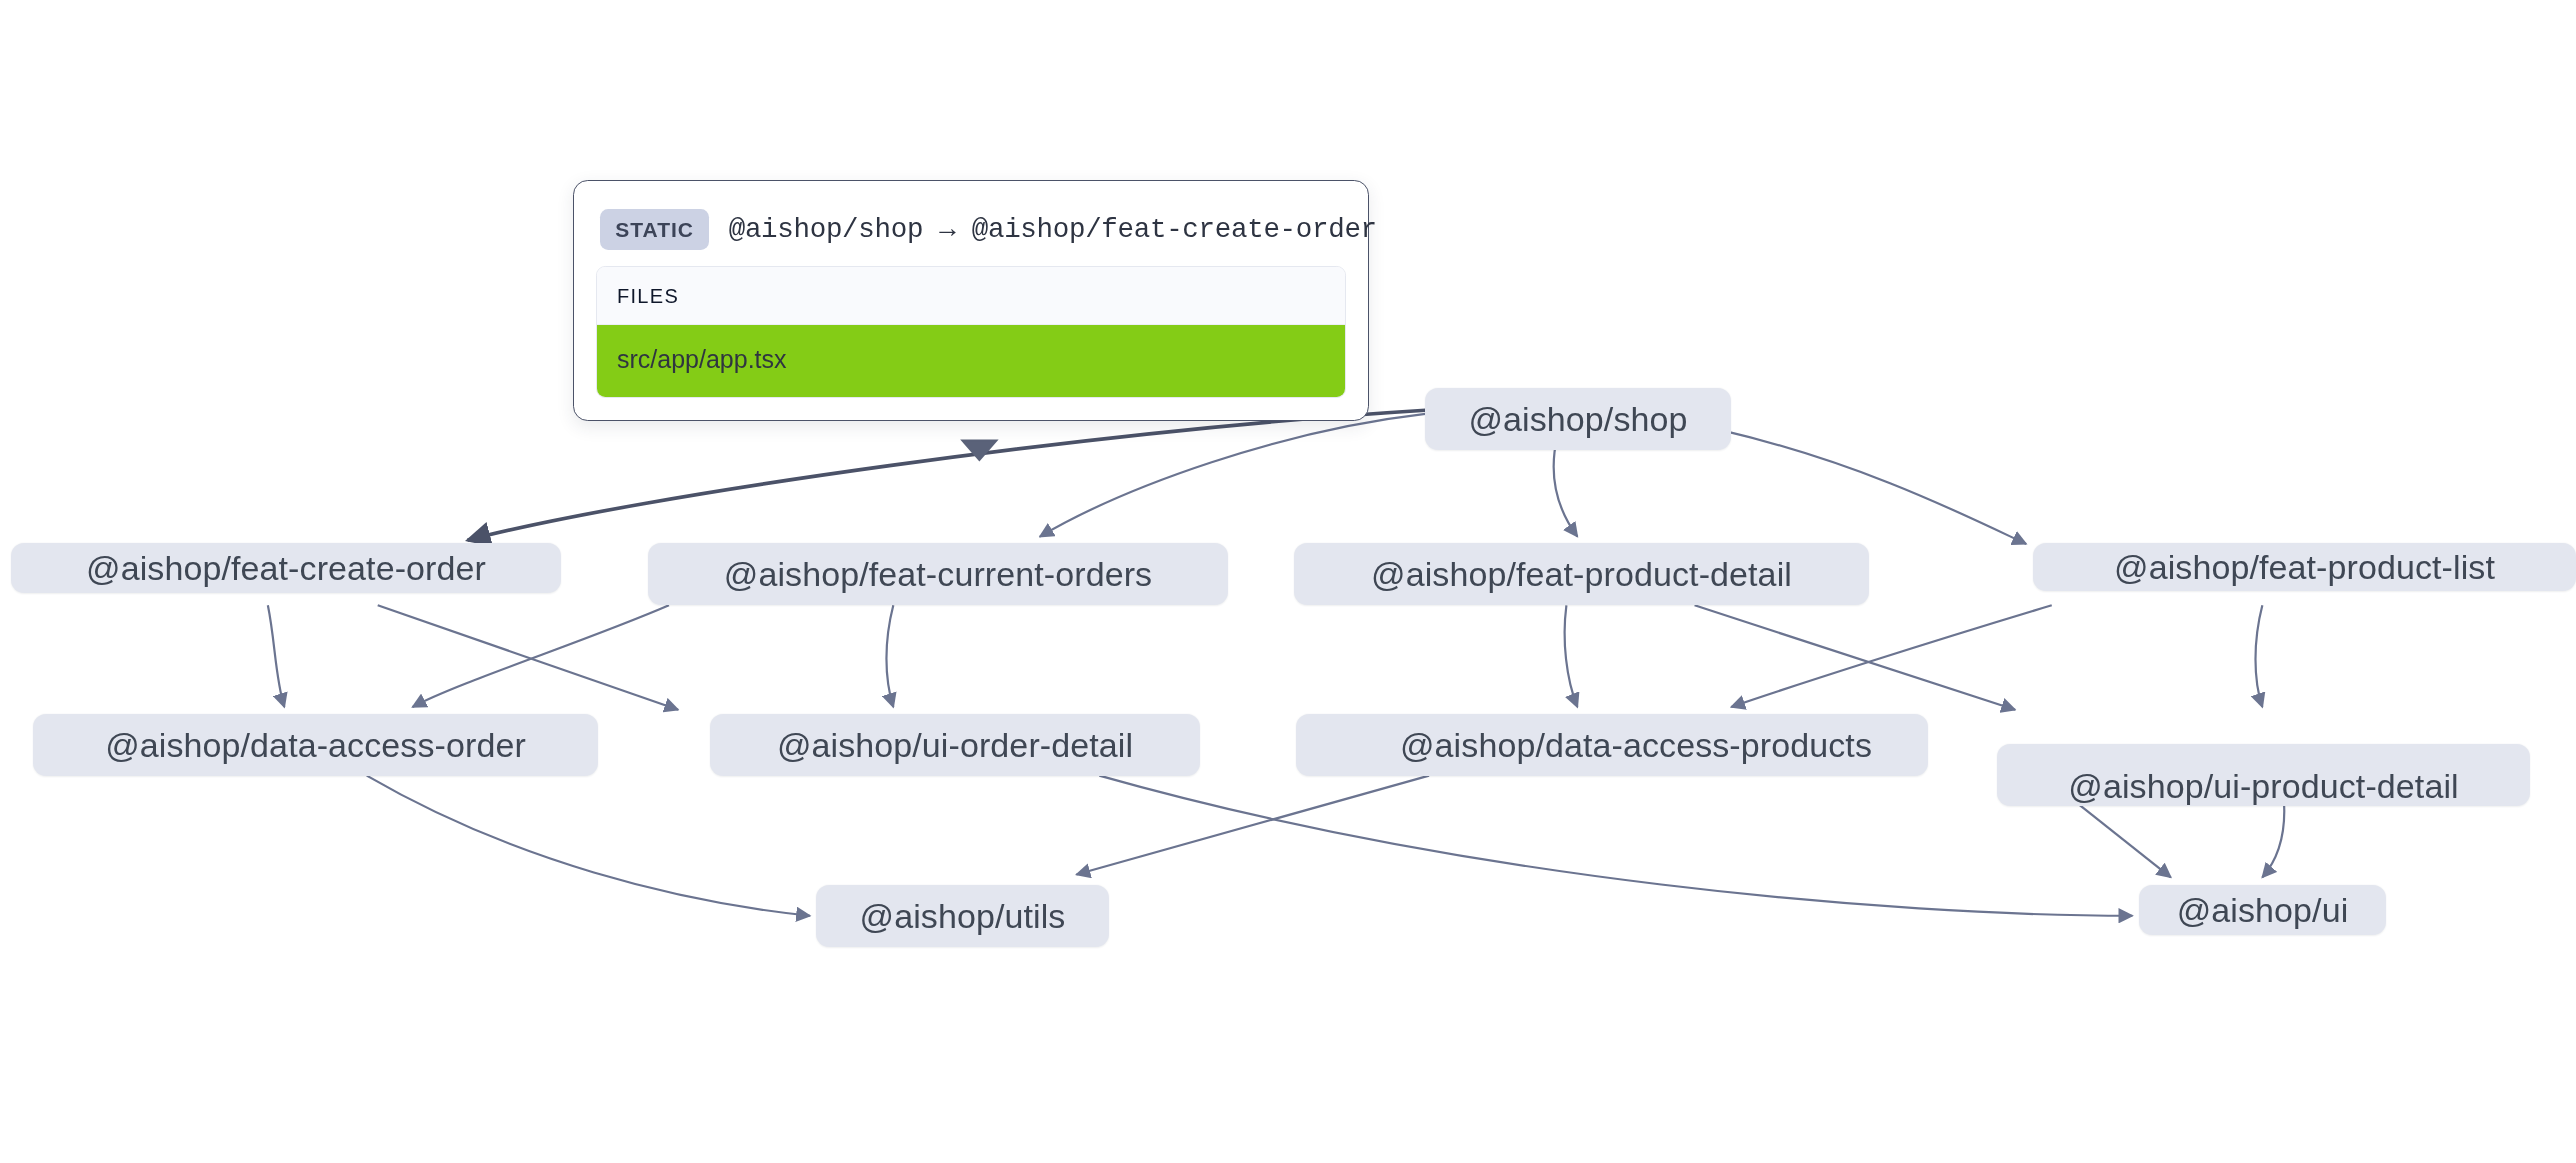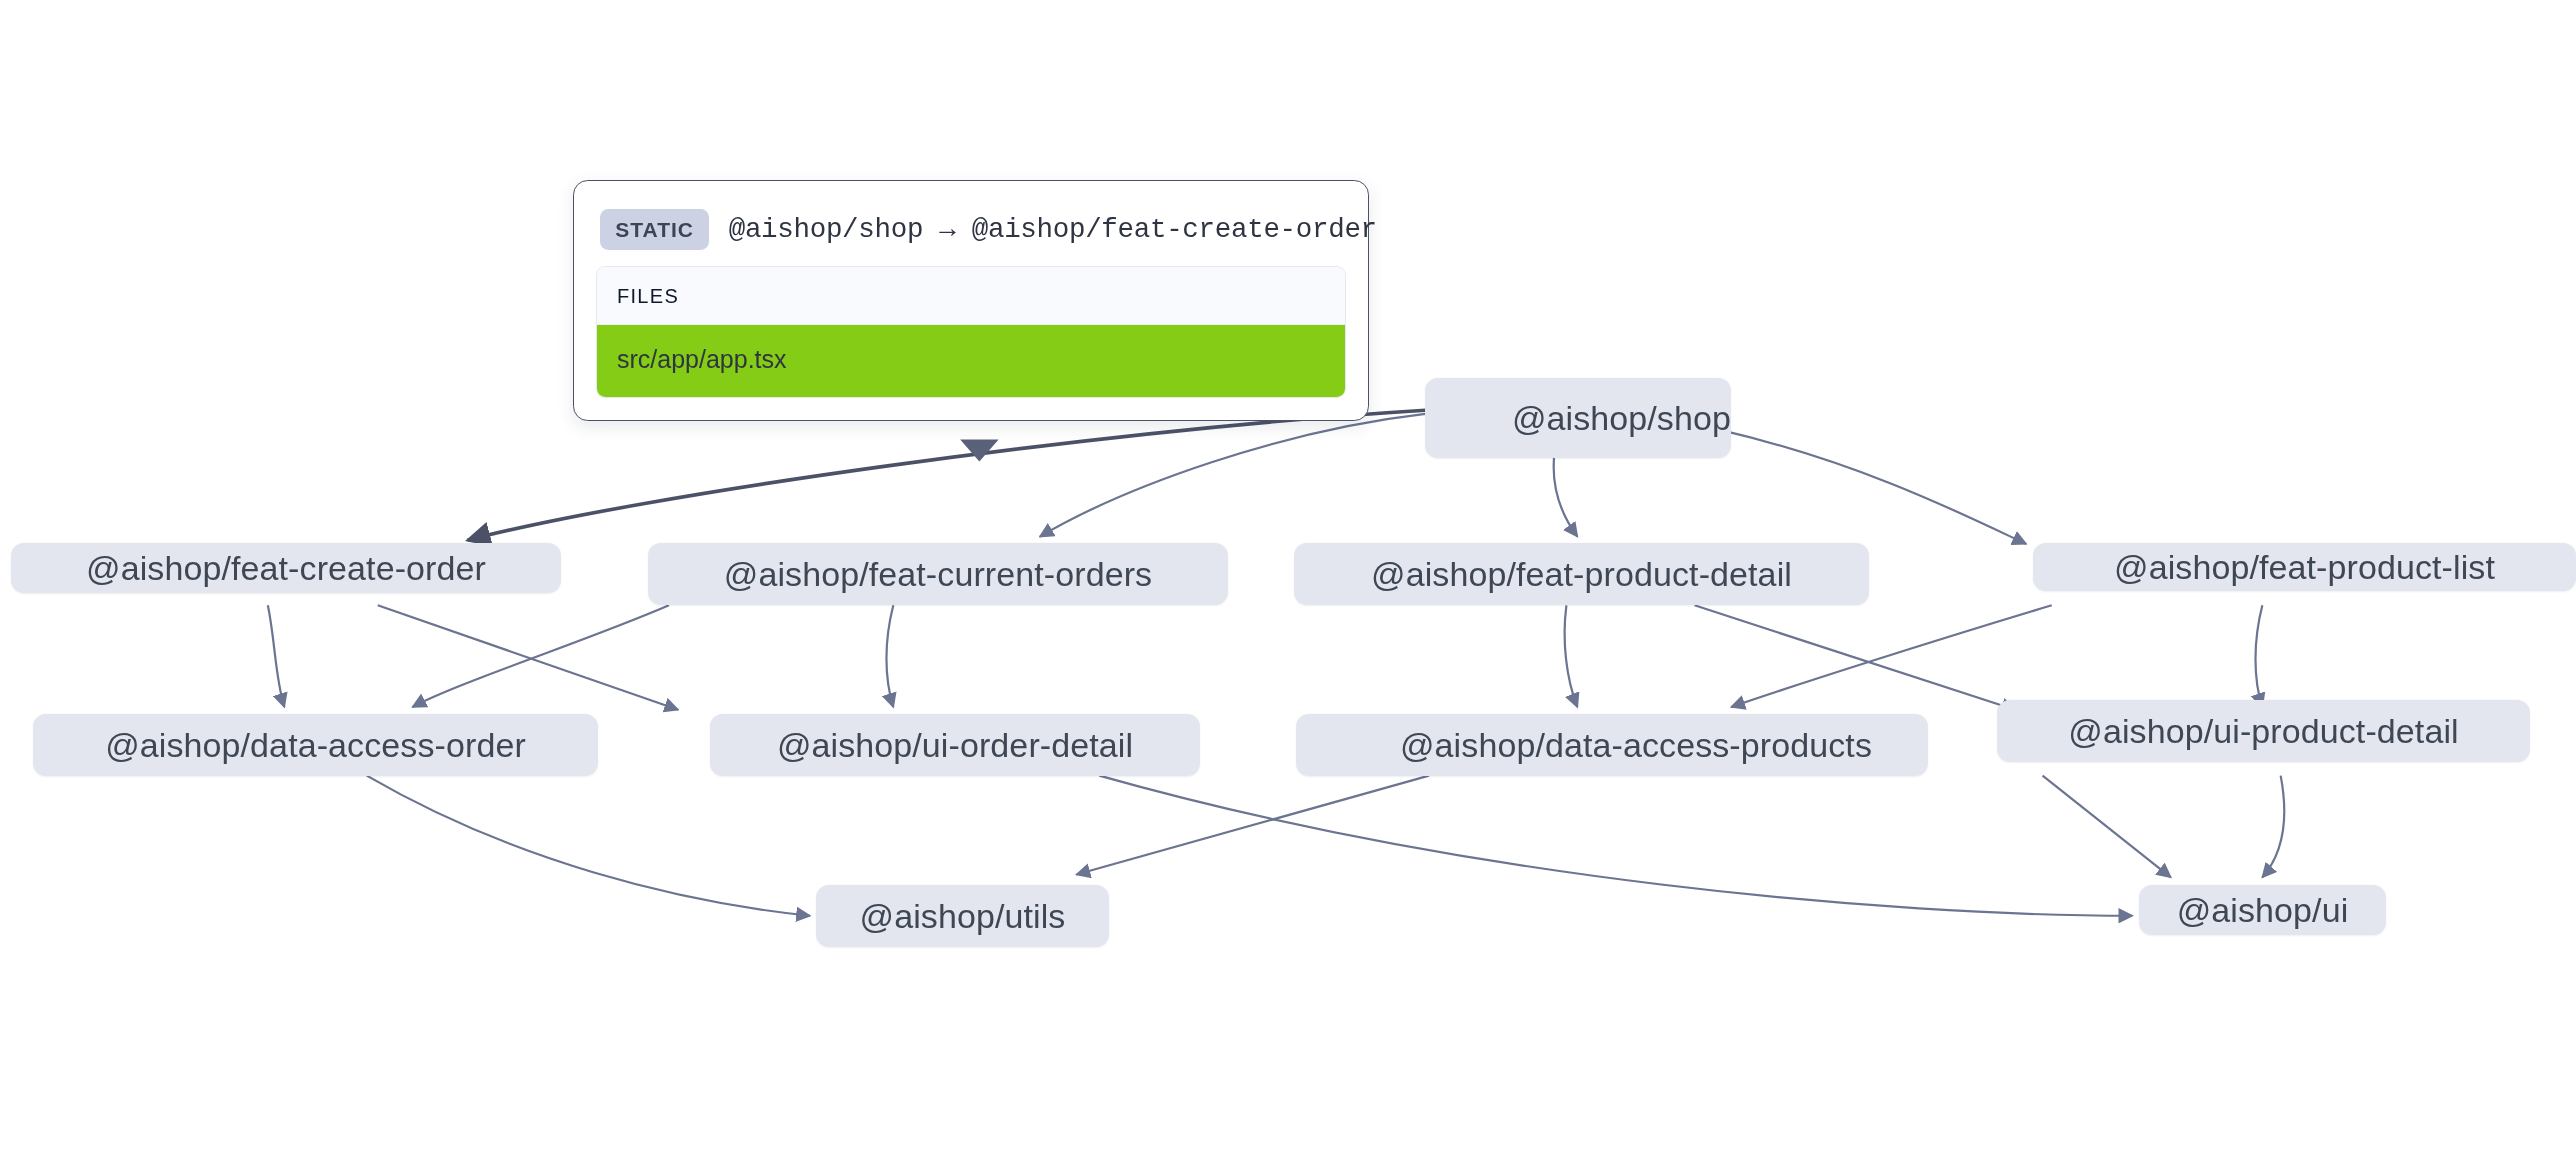--- a/index.html
+++ b/index.html
@@ -147,21 +147,21 @@
 
       <path d="M 2230 847 L 2370 958" marker-end="url(#arrow)"></path>
     </g>
 
     <g fill="none" stroke="#4b5268" stroke-width="4">
       <path d="M 1556 448 C 1200 470, 700 540, 510 590" marker-end="url(#arrow-hl)"></path>
     </g>
     <polygon points="1048,480 1090,480 1069,504" fill="#5a6279"></polygon>
   </svg>
 
-  <div class="node" style="left:1425px; top:378px; width:306px; height:80px;justify-content:flex-end;">
+  <div class="node" style="left:1425px; top:388px; width:306px; height:62px;">
     <span>@aishop/shop</span>
   </div>
 
   <div class="node" style="left:11px; top:543px; width:550px; height:50px;">
     <span>@aishop/feat-create-order</span>
   </div>
 
   <div class="node" style="left:648px; top:543px; width:580px; height:62px;">
     <span>@aishop/feat-current-orders</span>
   </div>
@@ -179,21 +179,21 @@
   </div>
 
   <div class="node" style="left:662px; top:714px; width:490px; height:62px;margin-left:48px;">
     <span>@aishop/ui-order-detail</span>
   </div>
 
   <div class="node" style="left:1296px; top:714px; width:632px; height:62px;padding-left:48px;">
     <span>@aishop/data-access-products</span>
   </div>
 
-  <div class="node" style="left:1997px; top:700px; width:533px; height:62px;">
+  <div class="node" style="left:1997px; top:744px; width:533px; height:62px;align-items:flex-end;">
     <span>@aishop/ui-product-detail</span>
   </div>
 
   <div class="node" style="left:816px; top:885px; width:293px; height:62px;">
     <span>@aishop/utils</span>
   </div>
 
   <div class="node" style="left:2139px; top:885px; width:247px; height:50px;">
     <span>@aishop/ui</span>
   </div>

